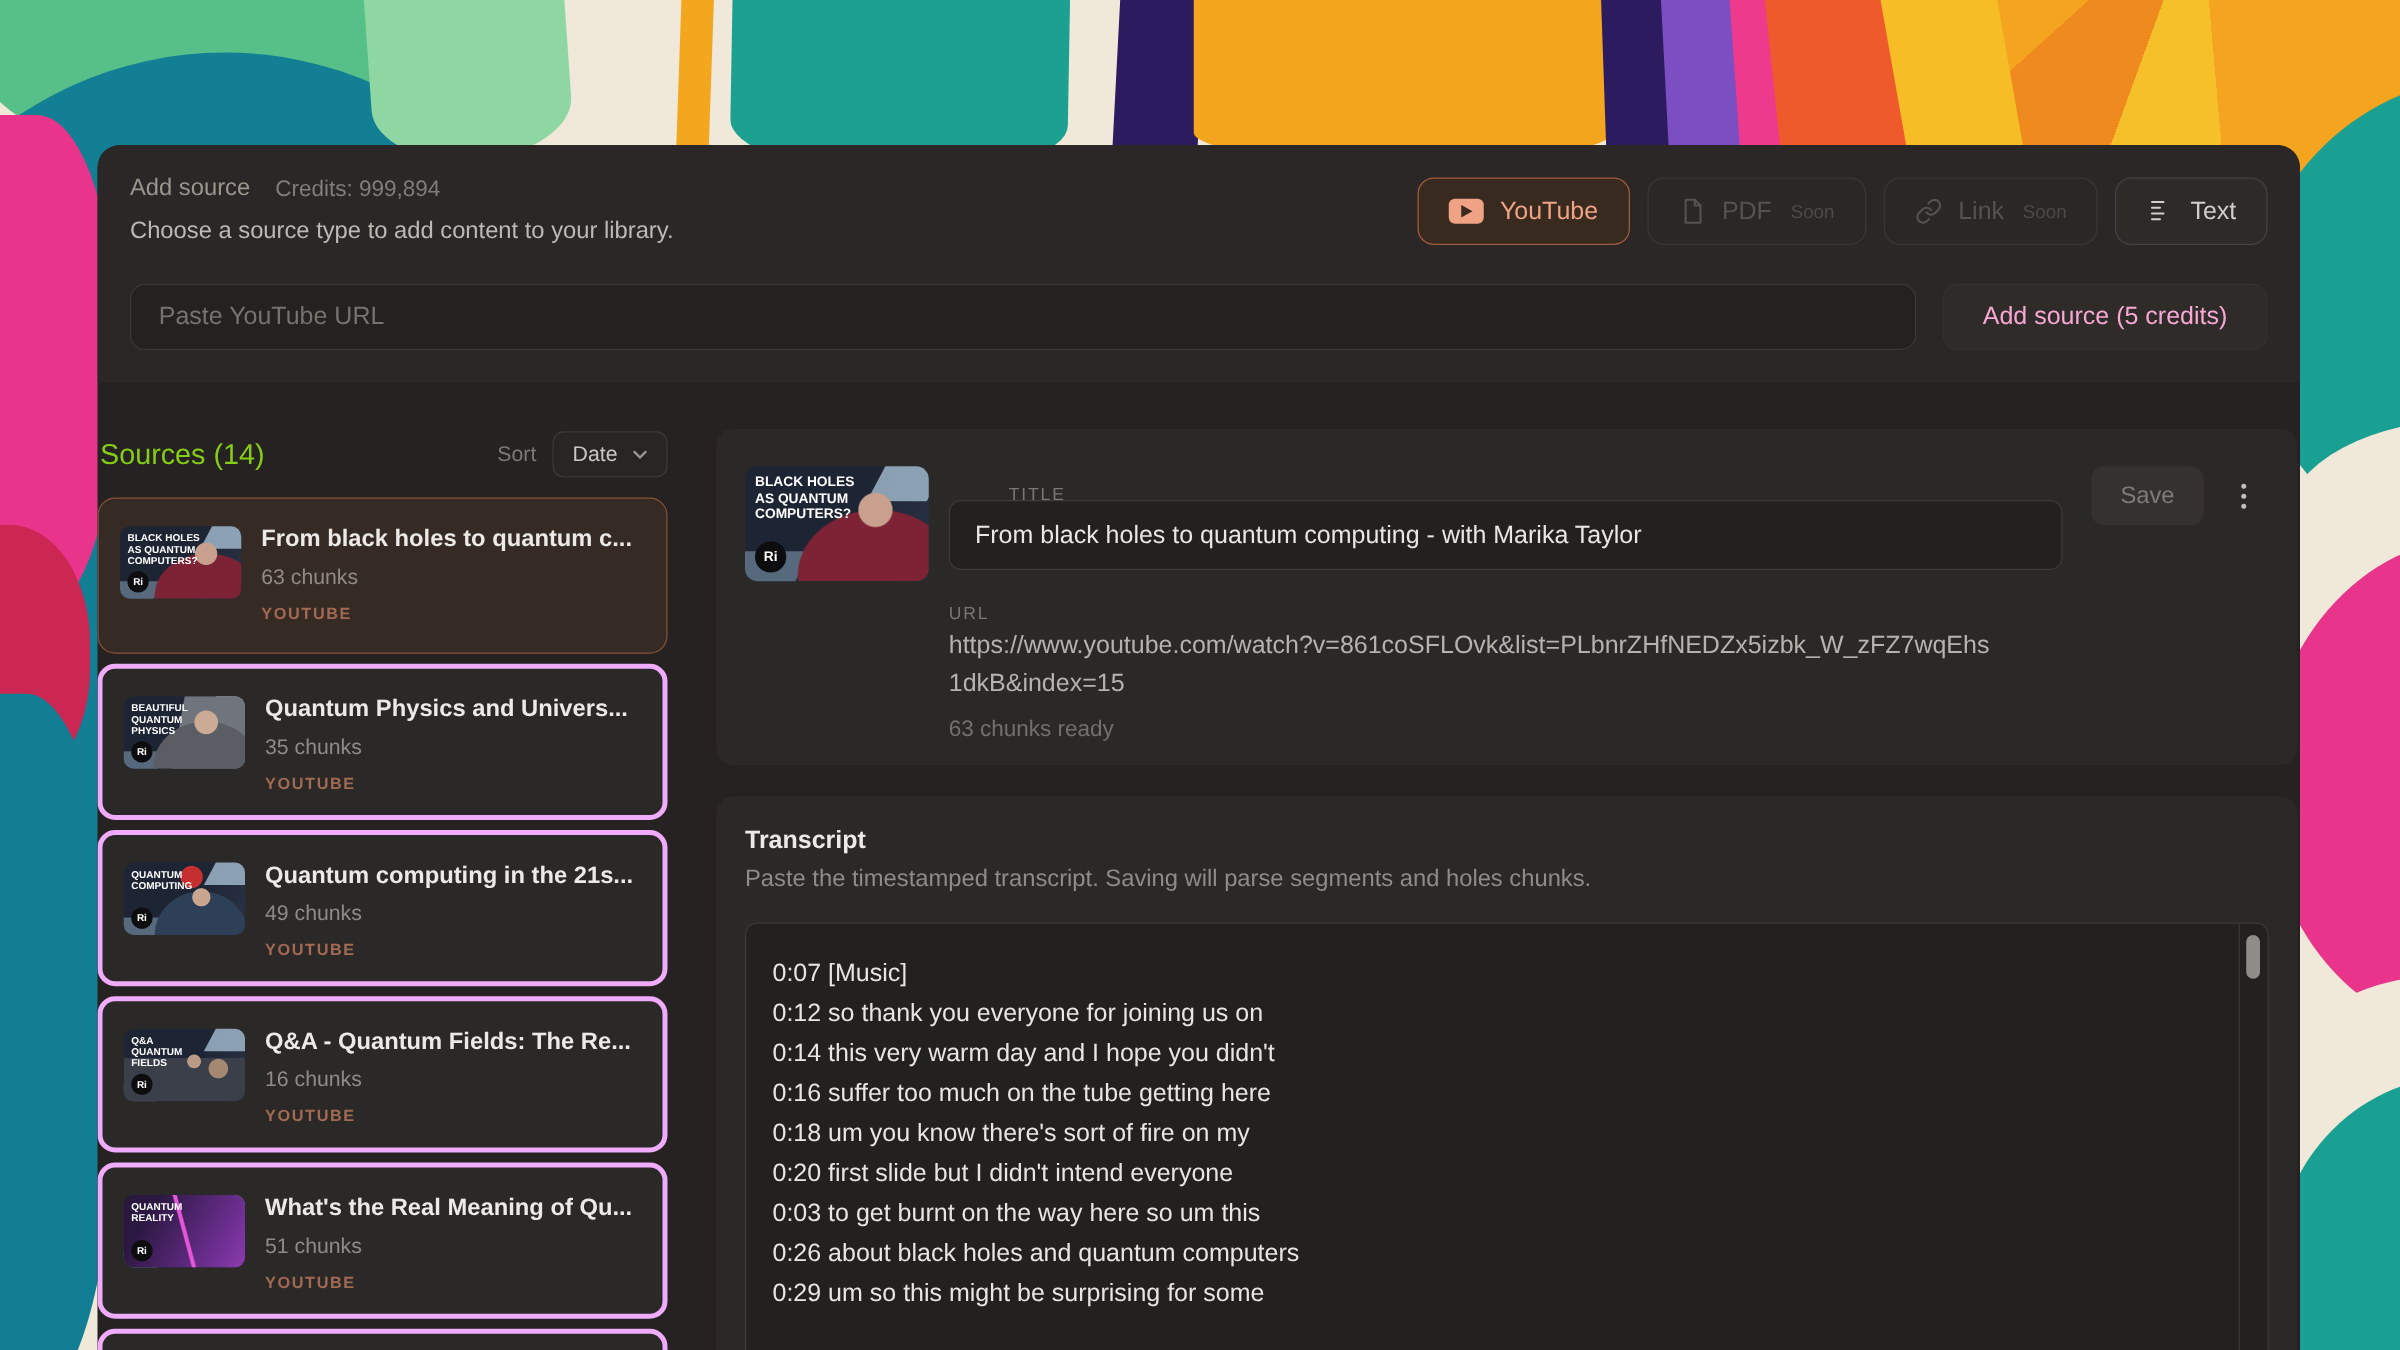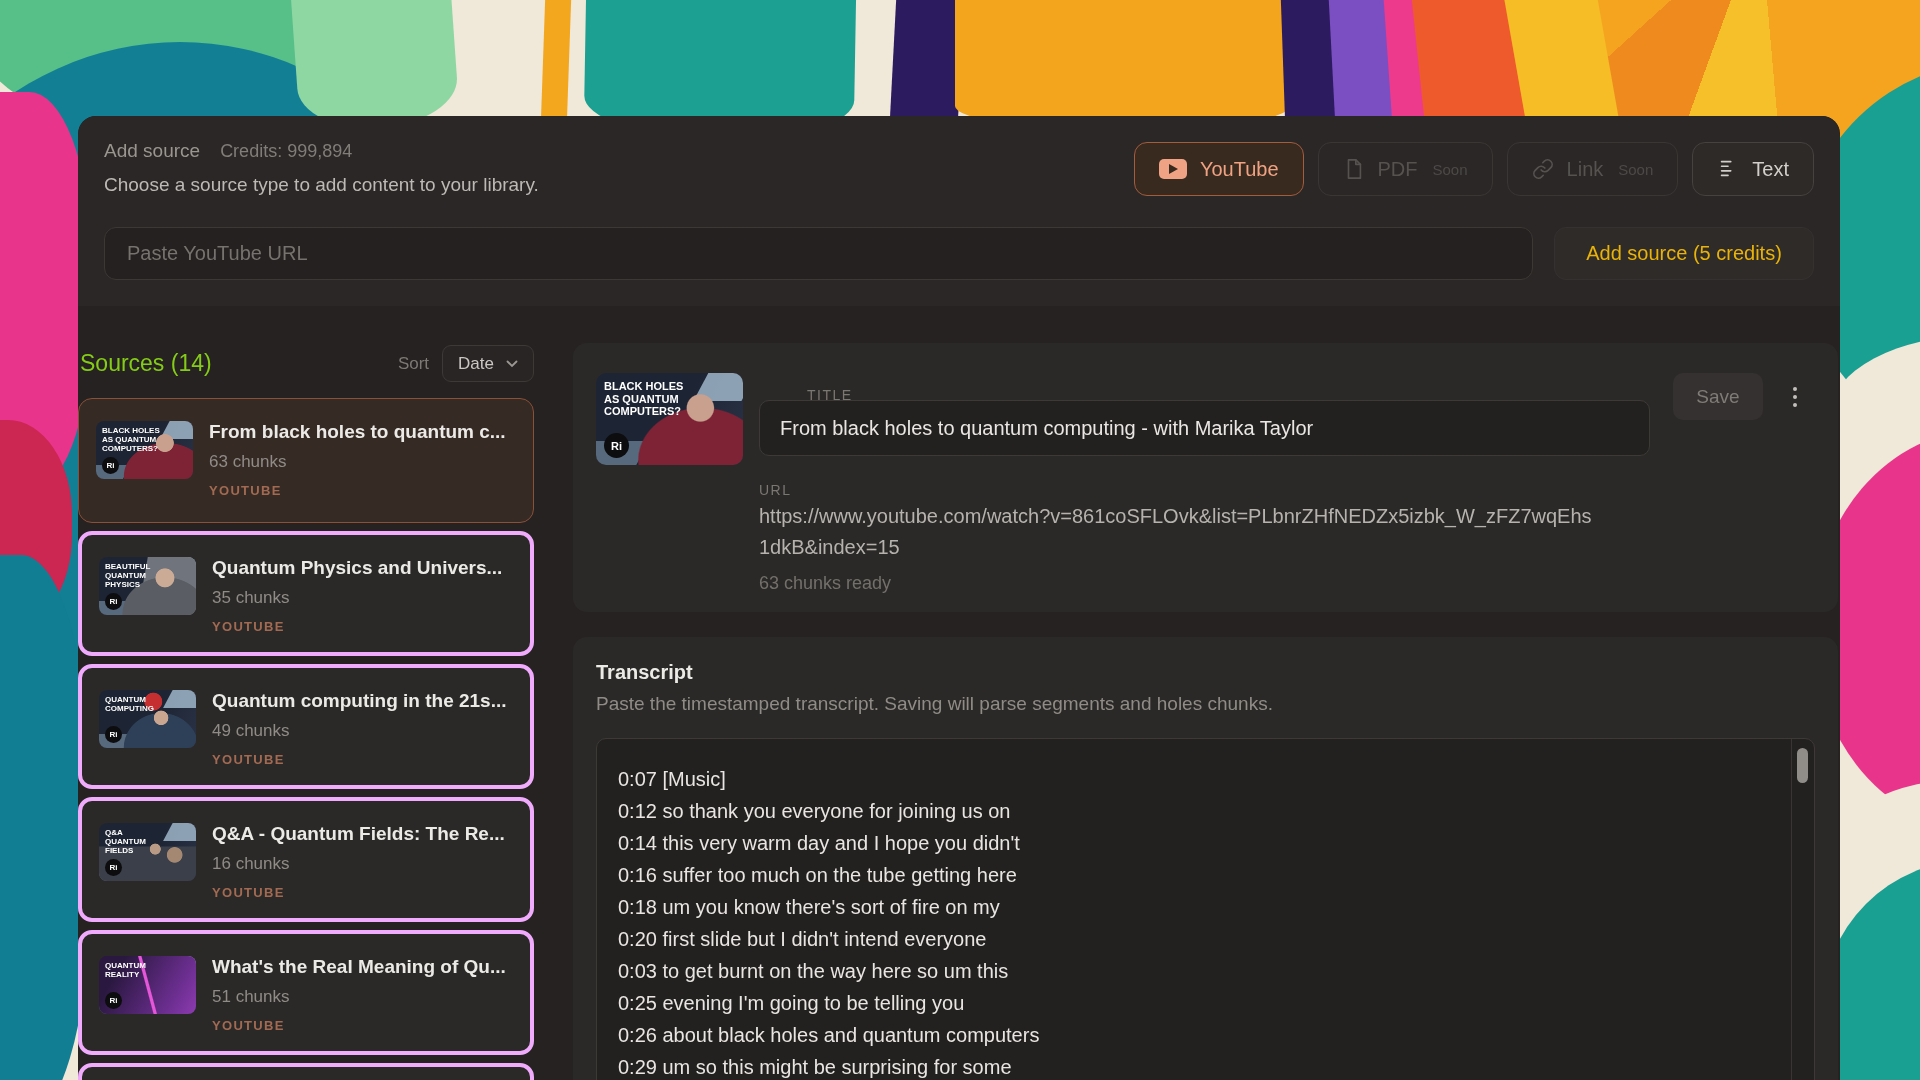--- a/index.html
+++ b/index.html
@@ -32,21 +32,21 @@
              display:flex; align-items:center; justify-content:center; }
   .yt-icon::after { content:""; width:0; height:0; border-left:9px solid #392a20;
                     border-top:5.5px solid transparent; border-bottom:5.5px solid transparent; margin-left:2px; }
   .type-ico { width:22px; height:22px; stroke:currentColor; fill:none;
               stroke-width:1.8; stroke-linecap:round; stroke-linejoin:round; }
   .url-row { position:absolute; left:26px; top:111px; width:1710px; height:53px; display:flex; gap:21px; }
   .url-input { flex:0 0 1429px; height:53px; background:#242120; border:1px solid #3b3835;
                border-radius:12px; padding:0 22px; font-family:inherit; font-size:20px; color:#e9e6e3; }
   .url-input::placeholder { color:#76726d; }
   .add-btn { flex:1; height:53px; background:#2e2b29; border:1px solid #343130; border-radius:12px;
-             font-family:inherit; font-size:20px; color:#eab308; cursor:pointer; }
+             font-family:inherit; font-size:20px; color:#f9a8d4; cursor:pointer; }
 
   
   .src-head { position:absolute; left:2px; top:229px; width:454px; height:37px;
               display:flex; align-items:center; }
   .src-title { font-size:23px; color:#84cc16; }
   .sort-wrap { margin-left:auto; display:flex; align-items:center; gap:13px; }
   .sort-label { font-size:17px; color:#7d7975; }
   .sort-btn { height:37px; padding:0 15px; display:flex; align-items:center; gap:12px;
               background:#282524; border:1px solid #3c3936; border-radius:9px;
               font-family:inherit; font-size:17px; color:#cac7c3; cursor:pointer; }
@@ -309,21 +309,20 @@
     <div class="t-sub">Paste the timestamped transcript. Saving will parse segments and holes chunks.</div>
     <div class="t-box">
       <div class="t-lines">
         <div>0:07 [Music]</div>
         <div>0:12 so thank you everyone for joining us on</div>
         <div>0:14 this very warm day and I hope you didn't</div>
         <div>0:16 suffer too much on the tube getting here</div>
         <div>0:18 um you know there's sort of fire on my</div>
         <div>0:20 first slide but I didn't intend everyone</div>
         <div>0:03 to get burnt on the way here so um this</div>
-        <div>0:25 evening I'm going to be telling you</div>
         <div>0:26 about black holes and quantum computers</div>
         <div>0:29 um so this might be surprising for some</div>
       </div>
       <div class="t-scroll">
         <div class="t-thumb"></div>
       </div>
     </div>
   </div>
 
 </div>

